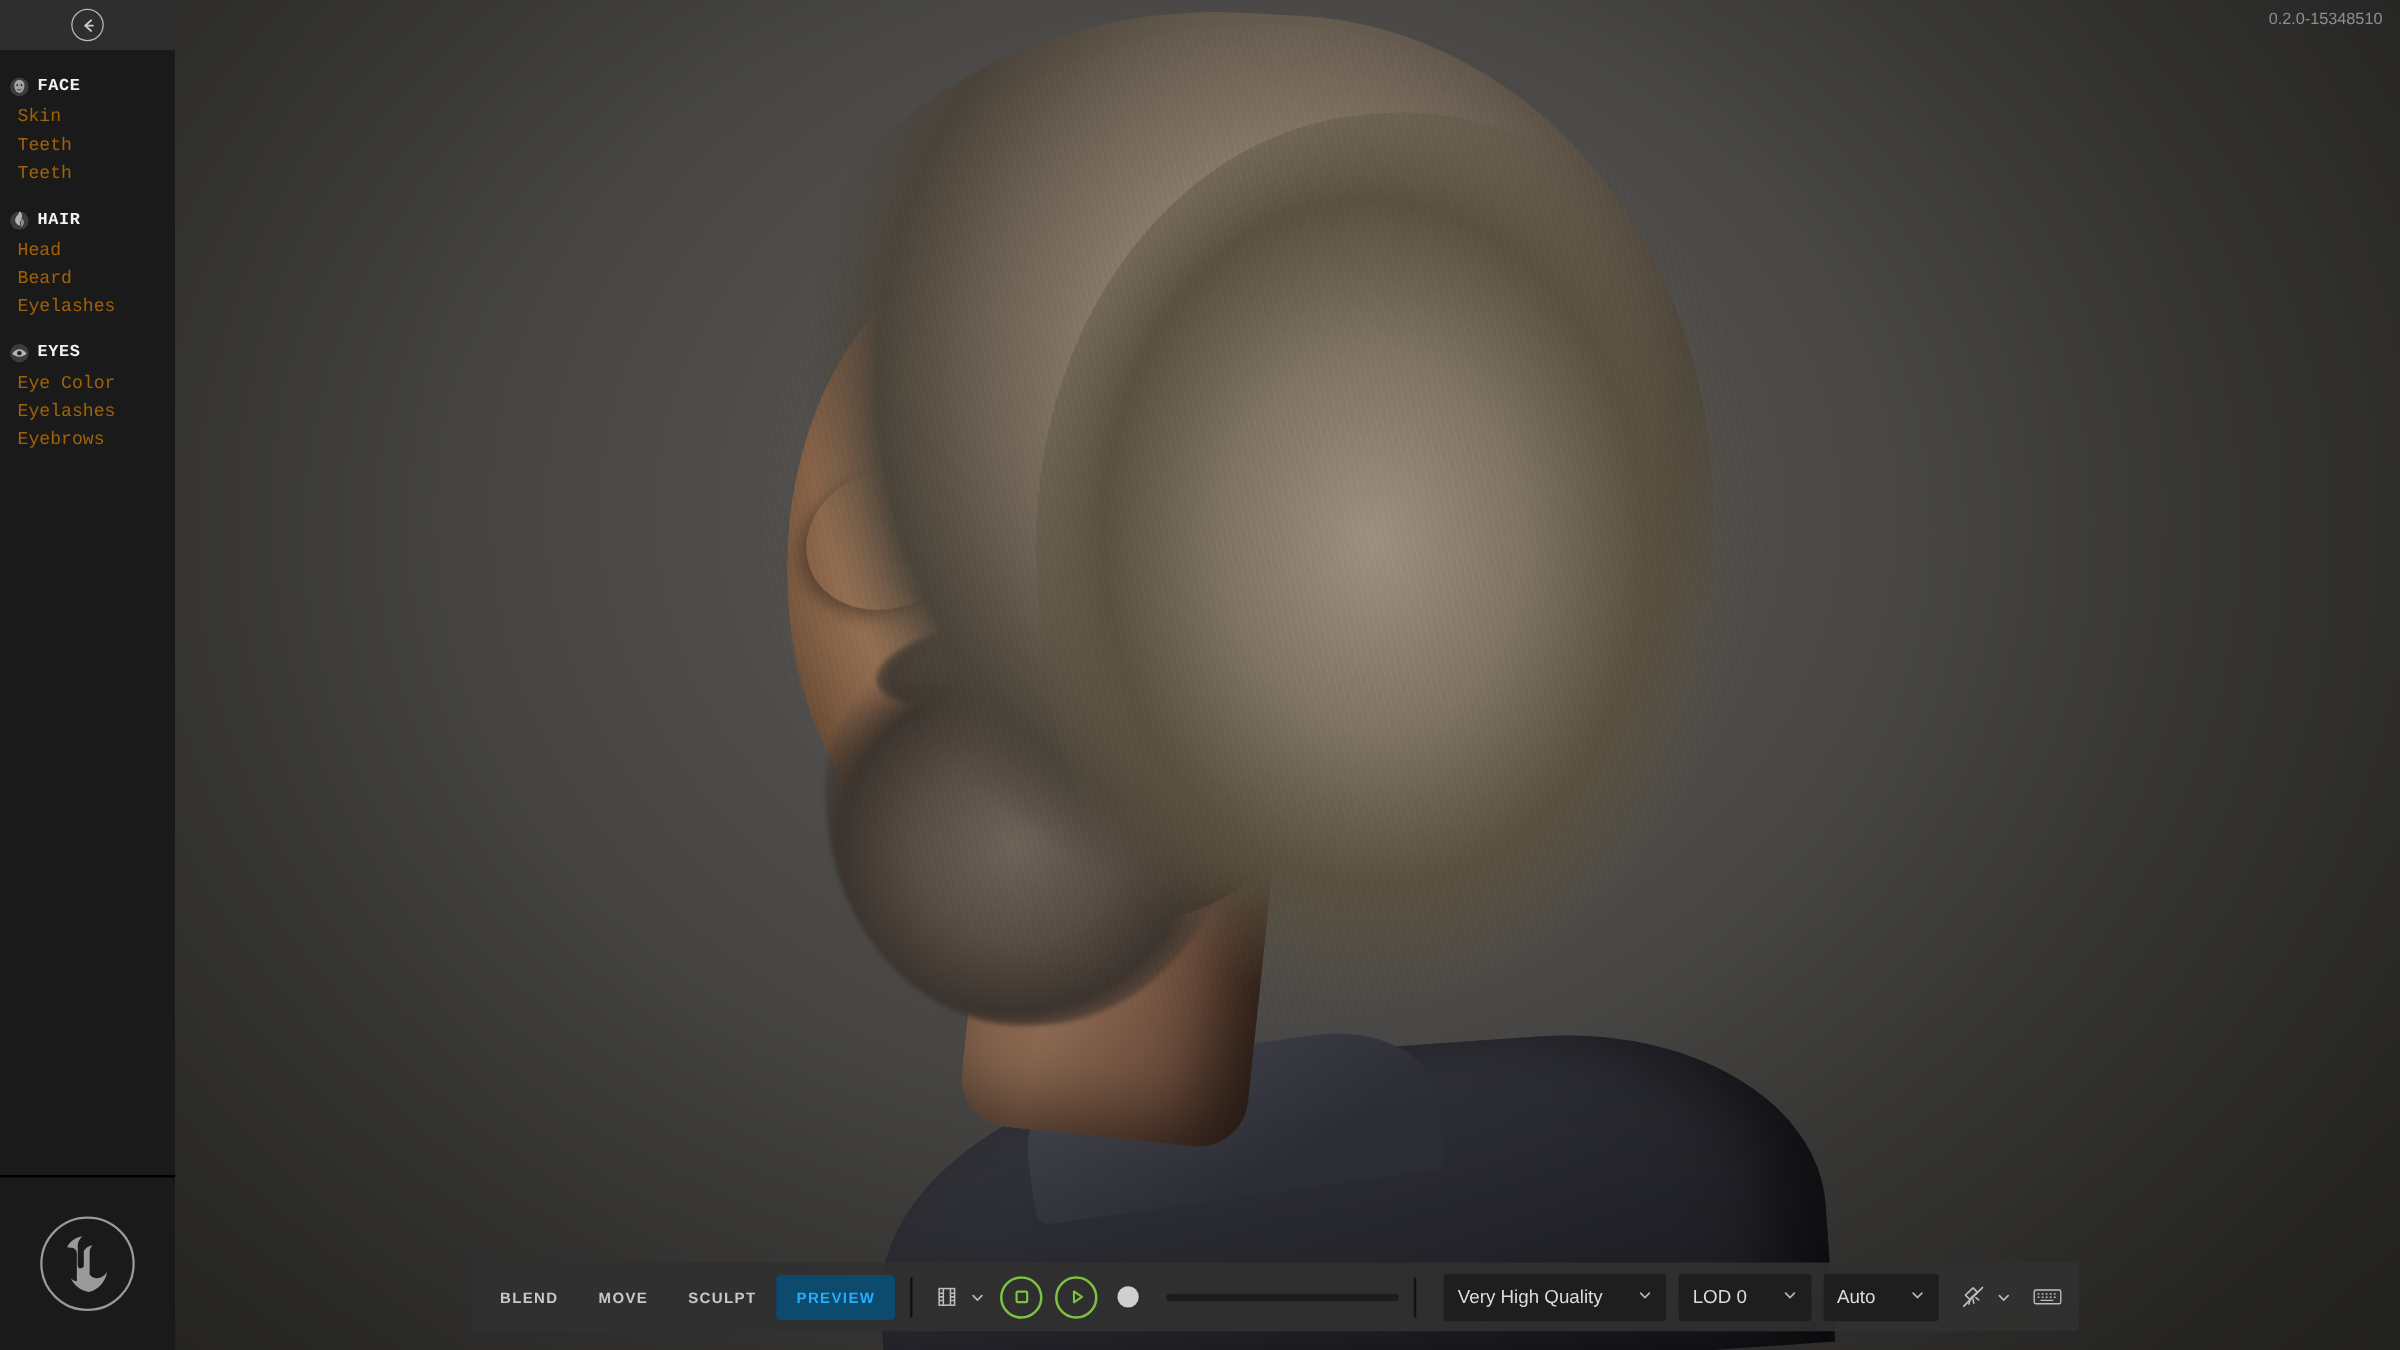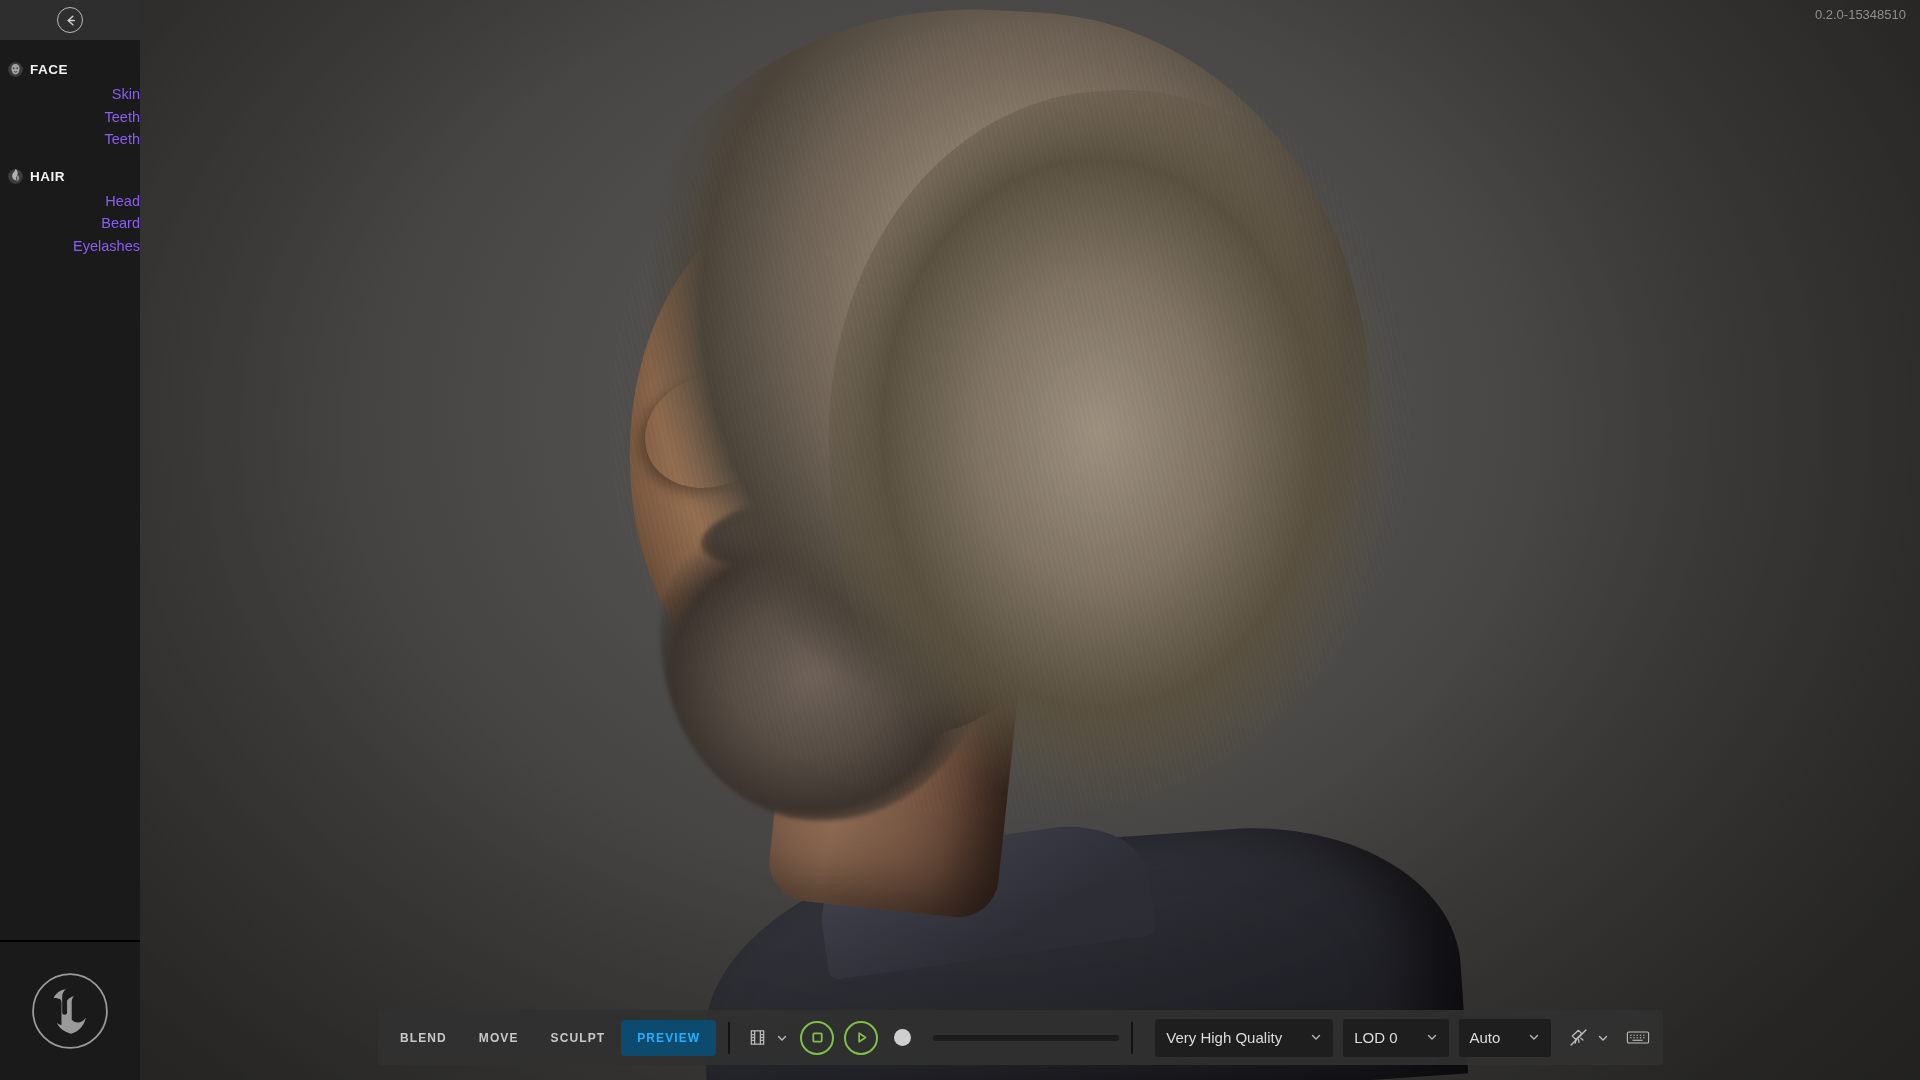--- a/index.html
+++ b/index.html
@@ -111,28 +111,28 @@
 
   
   #sidebar{ position:absolute; left:0; top:0; width:140px; height:1080px;
             background:#1a1a1a; z-index:5; }
   #sidebar-header{ height:40px; background:#2e2e2e; display:flex;
                    align-items:center; justify-content:center; }
   .back-btn{ width:26px; height:26px; border:1.6px solid #b9b9b9; border-radius:50%;
              display:flex; align-items:center; justify-content:center; cursor:pointer;
              color:#cfcfcf; }
   #sidebar-nav{ padding:10px 0 0 0; }
-  .cat{ margin-top:14px; }
+  .cat{ margin-top:14px;font-family:Liberation Mono, monospace; }
   .cat:first-child{ margin-top:8px; }
   .cat-head{ display:flex; align-items:center; gap:7px; padding:4px 0 6px 8px; }
   .cat-icon{ width:15px; height:15px; border-radius:50%; flex:0 0 15px;
              display:block; }
   .cat-title{ color:#f2f2f2; font-size:13.5px; font-weight:bold; letter-spacing:.5px; }
-  .cat-item{ color:#8b5cf6; font-size:14.5px; padding:2px 0 2px 14px; cursor:pointer;
-             line-height:1.28;text-align:right; }
+  .cat-item{ color:#a16207; font-size:14.5px; padding:2px 0 2px 14px; cursor:pointer;
+             line-height:1.28; }
   #sidebar-divider{ position:absolute; left:0; top:940px; width:140px; height:2px;
                     background:#000; }
   #brand{ position:absolute; left:0; top:942px; width:140px; height:138px;
           display:flex; align-items:center; justify-content:center; }
   .ue-logo{ width:82px; height:82px; }
 
   
   #version{ position:absolute; right:14px; top:7px; color:#8e8e8e; font-size:13px;
             z-index:6; }
 
@@ -223,20 +223,34 @@
           <path d="M9.8 1.8c1.1 2.3.4 4-.3 5.4-.8 1.6-1.6 3.2-.7 5.1-2.3-.3-4.4-2.1-4.4-4.8 0-2.4 1.6-3.5 2.6-5 .6-.9.9-1.8.8-2.6 1 .5 1.6 1.1 2 1.9z" fill="#b2b2b2"></path>
           <path d="M10.4 6.1c1.3 1.2 1.9 2.8 1.5 4.4-.4 1.5-1.6 2.5-3 2.9.7-1.9.1-3.3.5-4.9.2-.9.6-1.6 1-2.4z" fill="#8d8d8d"></path>
         </svg>
         <span class="cat-title">HAIR</span>
       </div>
       <div class="cat-item">Head</div>
       <div class="cat-item">Beard</div>
       <div class="cat-item">Eyelashes</div>
     </div>
 
+    <div class="cat">
+      <div class="cat-head">
+        <svg class="cat-icon" viewBox="0 0 16 16">
+          <circle cx="8" cy="8" r="8" fill="#3c3c3c"></circle>
+          <path d="M1.9 8.6c1.6-2.6 3.8-3.9 6.1-3.9s4.5 1.3 6.1 3.9c-1.6 1.6-3.8 2.4-6.1 2.4S3.5 10.2 1.9 8.6z" fill="#b8b8b8"></path>
+          <circle cx="8" cy="8" r="2.1" fill="#3a3a3a"></circle>
+          <circle cx="8" cy="8" r="1" fill="#141414"></circle>
+        </svg>
+        <span class="cat-title">EYES</span>
+      </div>
+      <div class="cat-item">Eye Color</div>
+      <div class="cat-item">Eyelashes</div>
+      <div class="cat-item">Eyebrows</div>
+    </div>
 
 
   </div>
 
   <div id="sidebar-divider"></div>
 
   <div id="brand">
     <svg class="ue-logo" viewBox="0 0 100 100">
       <circle cx="50" cy="50" r="45" fill="none" stroke="#9a9a9a" stroke-width="2.2"></circle>
       <path d="M30 34c3-6 9-10 15-10.5-3 2.5-4.5 5.5-4.5 9v19c0 2 1 3 2.5 3 1.2 0 2.4-.7 3.4-1.9V37.5c2-3 5-5 8.5-5.5-2 2.2-2.8 4.4-2.8 7.2v21.5c2.2 2.3 4.6 3.4 7.3 3.4 4 0 7.3-2.2 9.8-6.3-1.5 9.5-8.4 17.5-17.9 19.8-8-1.6-14.3-6.4-17.7-13.5 2 1.8 4 2.8 6 3V40.5c0-2.4-.6-4-2-5-1.8-1.3-4.5-1-7.6-1.5z" fill="#9a9a9a"></path>

